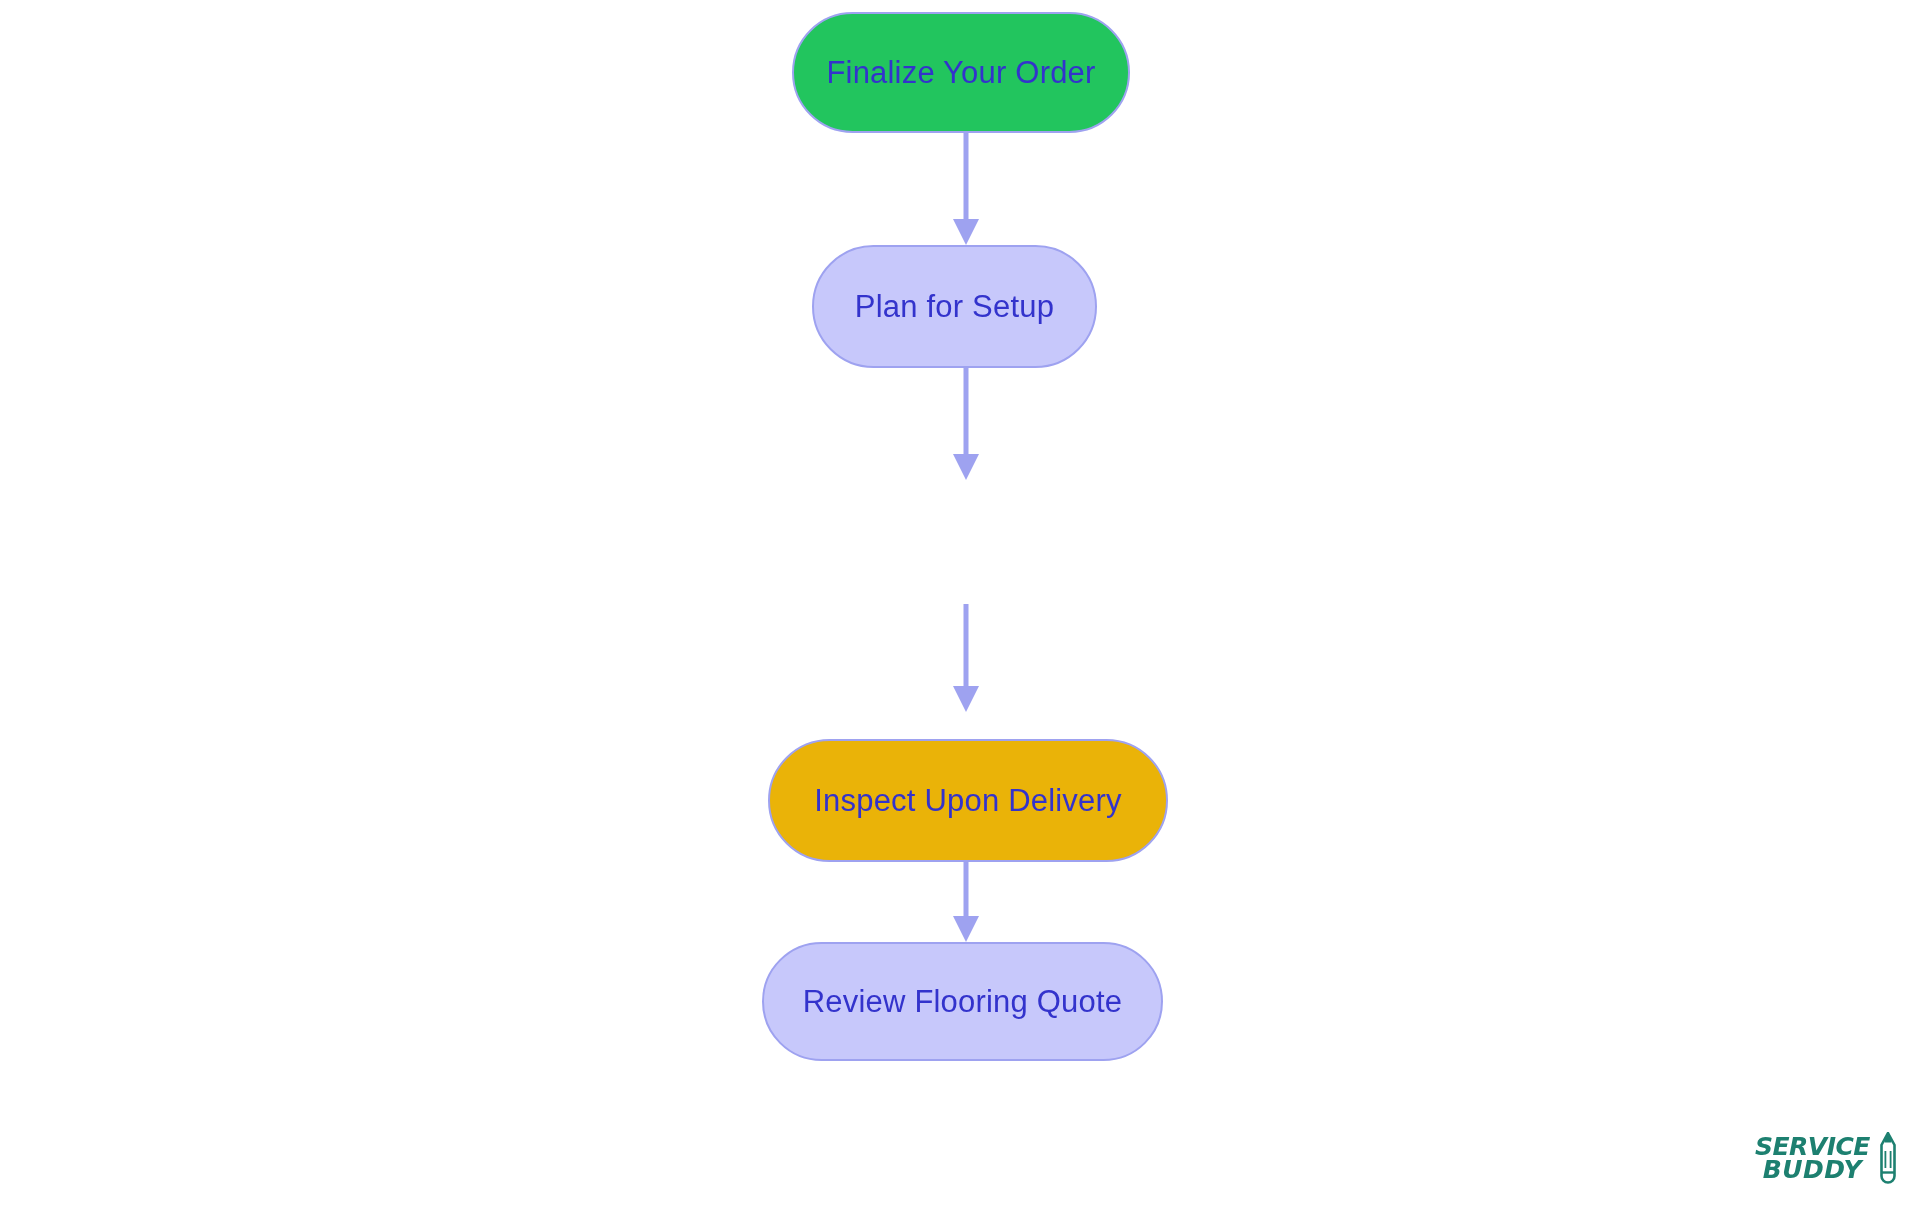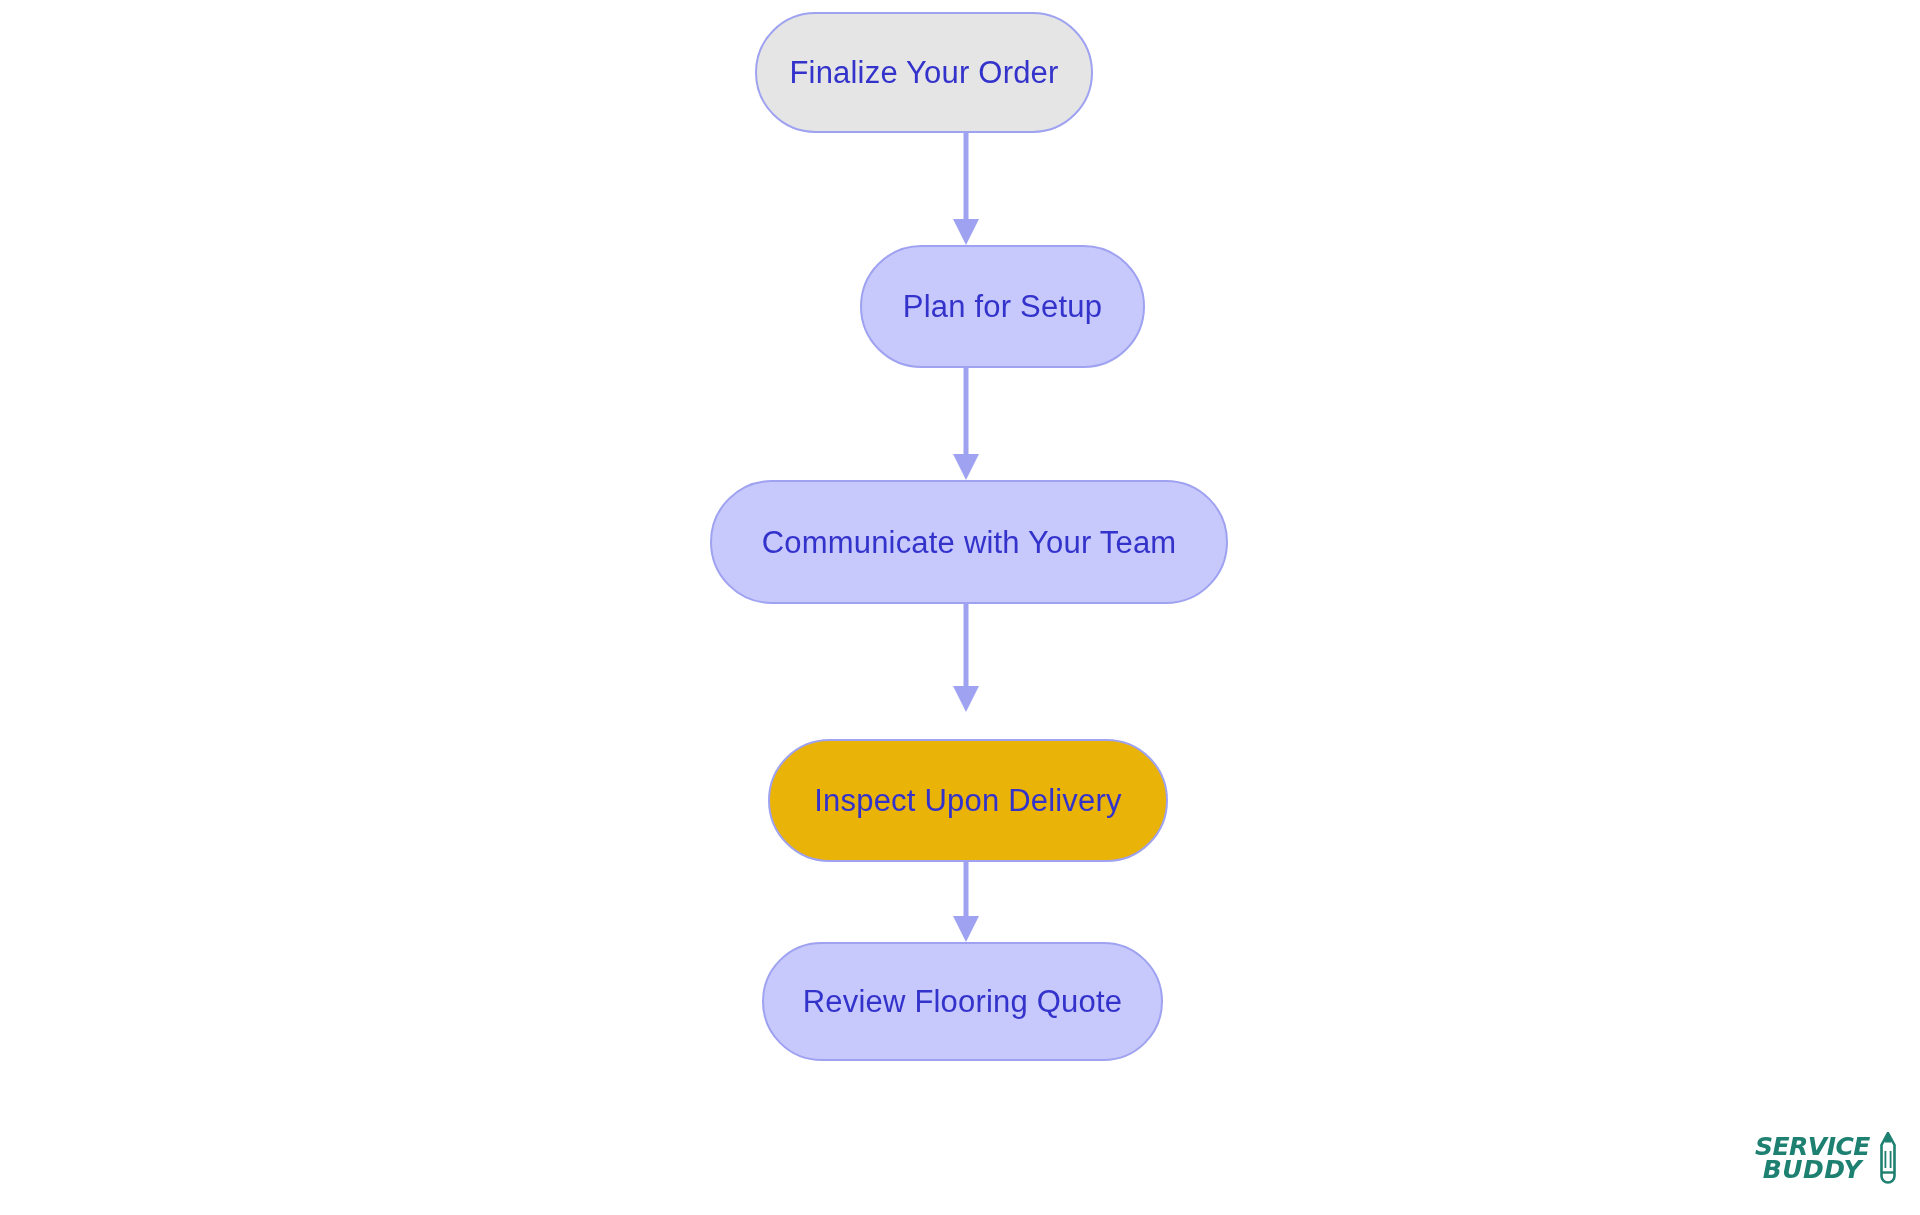--- a/index.html
+++ b/index.html
@@ -72,31 +72,28 @@
       <rect x="963.5" y="133" width="5" height="86" fill="#9ea2f0"></rect>
       <polygon points="953,219 979,219 966,245" fill="#9ea2f0"></polygon>
       <rect x="963.5" y="368" width="5" height="86" fill="#9ea2f0"></rect>
       <polygon points="953,454 979,454 966,480" fill="#9ea2f0"></polygon>
       <rect x="963.5" y="604" width="5" height="82" fill="#9ea2f0"></rect>
       <polygon points="953,686 979,686 966,712" fill="#9ea2f0"></polygon>
       <rect x="963.5" y="835" width="5" height="81" fill="#9ea2f0"></rect>
       <polygon points="953,916 979,916 966,942" fill="#9ea2f0"></polygon>
     </svg>
 
-  <div class="flow-node" style="left: 755px; top: 12px; width: 338px; height: 121px; font-size: 31px; background: #e5e5e5; border-color: rgb(158, 162, 240); color: rgb(51, 51, 204);">
+  <div class="flow-node" style="left: 792px; top: 12px; width: 338px; height: 121px; font-size: 31px; background: #22c55e; border-color: rgb(158, 162, 240); color: rgb(51, 51, 204);">
     <span class="node-label">Finalize Your Order</span>
   </div>
 
-  <div class="flow-node" style="left: 860px; top: 245px; width: 285px; height: 123px; font-size: 31px; background: rgb(199, 200, 251); border-color: rgb(158, 162, 240); color: rgb(51, 51, 204);">
+  <div class="flow-node" style="left: 812px; top: 245px; width: 285px; height: 123px; font-size: 31px; background: rgb(199, 200, 251); border-color: rgb(158, 162, 240); color: rgb(51, 51, 204);">
     <span class="node-label">Plan for Setup</span>
   </div>
 
-  <div class="flow-node" style="left: 710px; top: 480px; width: 518px; height: 124px; font-size: 31px; background: rgb(199, 200, 251); border-color: rgb(158, 162, 240); color: rgb(51, 51, 204);">
-    <span class="node-label">Communicate with Your Team</span>
-  </div>
 
   <div class="flow-node" style="left: 768px; top: 739px; width: 400px; height: 123px; font-size: 31px; background: #eab308; border-color: rgb(158, 162, 240); color: rgb(51, 51, 204);">
     <span class="node-label">Inspect Upon Delivery</span>
   </div>
 
   <div class="flow-node" style="left: 762px; top: 942px; width: 401px; height: 119px; font-size: 31px; background: rgb(199, 200, 251); border-color: rgb(158, 162, 240); color: rgb(51, 51, 204);">
     <span class="node-label">Review Flooring Quote</span>
   </div>
 
   <div class="logo" id="brand-logo" style="left: 1755px; top: 1132px;">

